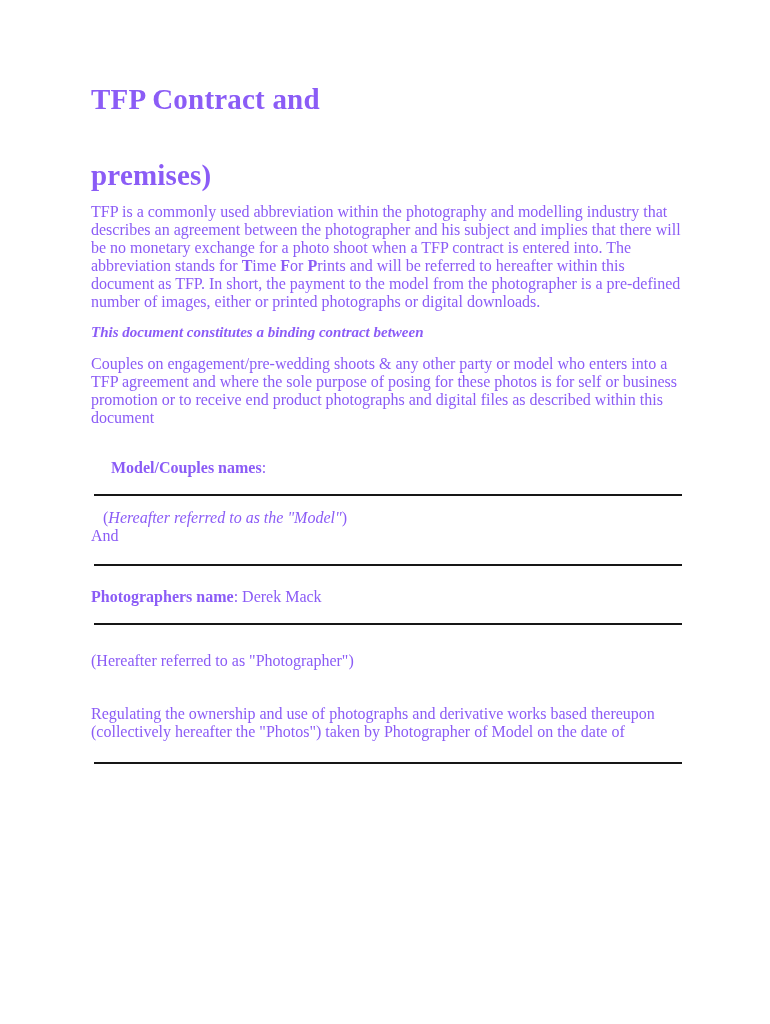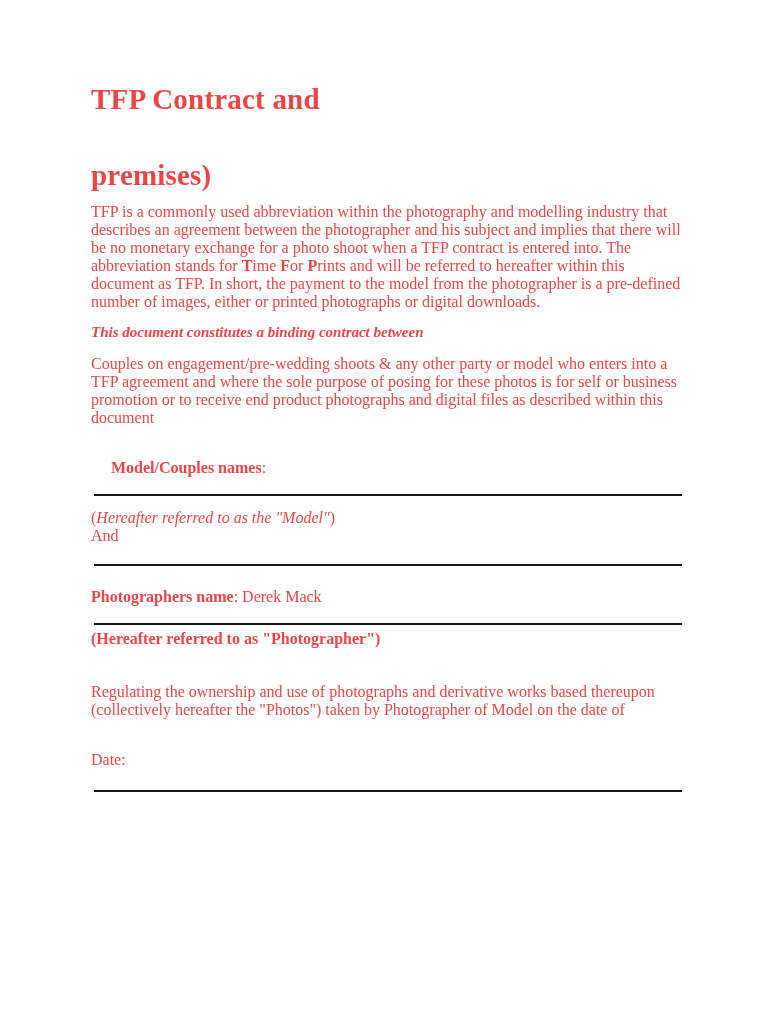--- a/index.html
+++ b/index.html
@@ -2,21 +2,21 @@
 <html><head>
 <meta charset="utf-8">
 <style>
   html, body { margin: 0; padding: 0; background: #ffffff; }
   .page {
     position: relative;
     width: 770px;
     height: 1024px;
     box-sizing: border-box;
     background: #ffffff;
-    color: #ef4444;
+    color: #8b5cf6;
     font-family: "Liberation Serif", "DejaVu Serif", serif;
     font-size: 16px;
     line-height: 18px;
     padding: 80px 87px 0 91px;
     overflow: hidden;
   }
   .title {
     margin: 0 0 9px 0;
     font-size: 29px;
     line-height: 38px;
@@ -34,26 +34,26 @@
   .bold { font-weight: bold; }
   .italic { font-style: italic; }
   .model-names-label { margin-top: 32px; margin-left: 20px; }
   .rule {
     height: 0;
     border-top: 2px solid #161616;
     margin-left: 3px;
     margin-right: 1px;
   }
   .rule-1 { margin-top: 17px; }
-  .hereafter-model { margin-top: 13px; }
+  .hereafter-model { margin-top: 13px; margin-left: 12px; }
   .and-line { }
   .rule-2 { margin-top: 19px; }
   .photographer-line { margin-top: 22px; }
   .rule-3 { margin-top: 17px; }
-  .hereafter-photographer { margin-top: 5px; font-weight: bold; }
+  .hereafter-photographer { margin-top: 27px; }
   .regulating-para { margin-top: 35px; }
   .date-label { margin-top: 32px; }
   .rule-4 { margin-top: 21px; }
   .closing-para { margin-top: 32px; }
 </style>
 </head>
 <body>
 
 <div class="page">
 
@@ -78,18 +78,17 @@
   <div class="rule rule-2"></div>
 
   <p class="photographer-line"><span class="bold">Photographers name</span><span>: Derek Mack</span></p>
 
   <div class="rule rule-3"></div>
 
   <p class="hereafter-photographer">(Hereafter referred to as "Photographer")</p>
 
   <p class="regulating-para">Regulating the ownership and use of photographs and derivative works based thereupon (collectively hereafter the "Photos") taken by Photographer of Model on the date of</p>
 
-  <p class="date-label">Date:</p>
 
   <div class="rule rule-4"></div>
 
 
 </div>
 
 </body></html>

